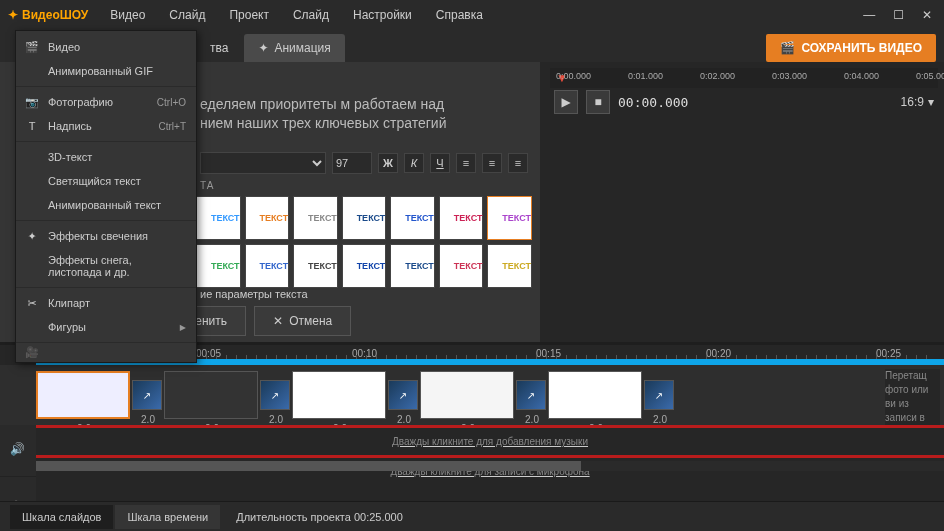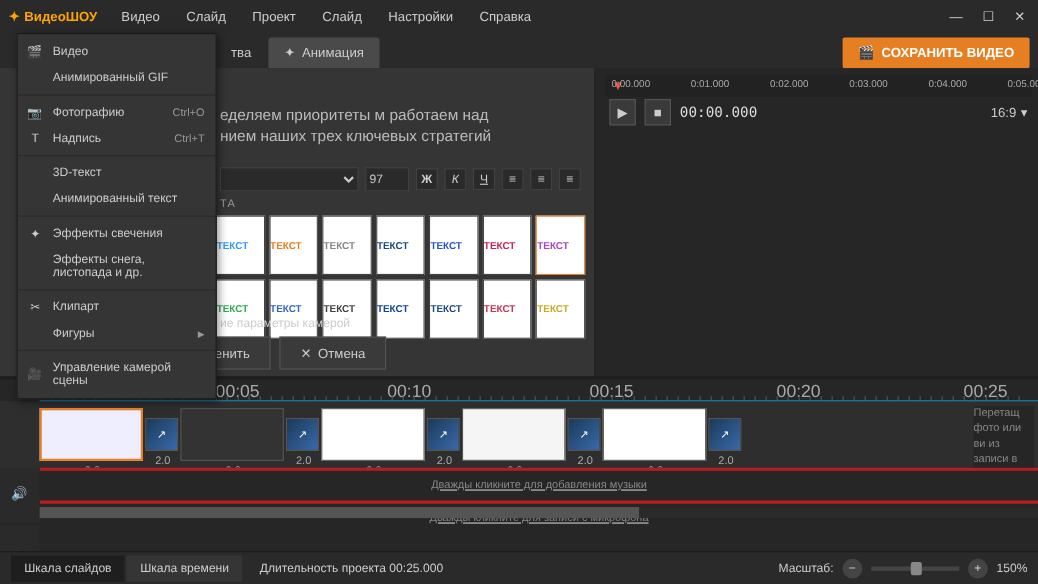--- a/index.html
+++ b/index.html
@@ -25,40 +25,40 @@
 .main-area { position: absolute; top: 62px; left: 0; right: 0; height: 280px; display: flex; }
 .edit-panel { width: 540px; background: #353535; padding: 8px 12px; position: relative; }
 .title-lines { position: absolute; top: 34px; left: 200px; right: 12px; color: #bbb; font-size: 14px; }
 .title-lines div { margin-bottom: 3px; }
 .font-row { position: absolute; top: 90px; left: 200px; right: 12px; display: flex; align-items: center; gap: 6px; }
 .font-select { flex: 1; background: #2a2a2a; border: 1px solid #444; color: #ccc; padding: 3px 6px; height: 22px; font-size: 11px; }
 .size-select { width: 40px; background: #2a2a2a; border: 1px solid #444; color: #ccc; padding: 3px; height: 22px; font-size: 11px; }
 .fmt-btn { width: 20px; height: 20px; background: #2a2a2a; border: 1px solid #444; color: #ccc; cursor: pointer; display: flex; align-items: center; justify-content: center; font-size: 11px; }
 .section-label { position: absolute; top: 118px; left: 200px; font-size: 10px; color: #999; letter-spacing: 1px; }
 .styles-grid { position: absolute; top: 134px; left: 196px; right: 8px; display: grid; grid-template-columns: repeat(7, 1fr); gap: 4px; }
-.style-cell { background: #fff; height: 54px; display: flex; align-items: center; justify-content: flex-start; font-size: 9px; font-weight: bold; border: 1px solid #444; cursor: pointer; }
+.style-cell { background: #fff; height: 44px; display: flex; align-items: center; justify-content: flex-end; font-size: 9px; font-weight: bold; border: 1px solid #444; cursor: pointer; }
 .style-cell.sel { border: 1px solid #e67e22; }
 .more-params { position: absolute; bottom: 42px; left: 200px; color: #ccc; font-size: 11px; }
 .action-btns { position: absolute; bottom: 6px; left: 130px; display: flex; gap: 8px; }
 .action-btn { background: #3a3a3a; border: 1px solid #555; color: #ccc; padding: 7px 18px; cursor: pointer; display: flex; align-items: center; gap: 6px; font-size: 12px; }
 .preview { flex: 1; background: #262626; display: flex; flex-direction: column; padding: 4px 6px 0 10px; }
 .preview-img { flex: 1; background: linear-gradient(135deg,#dde5ec 35%,#c5d0db 35%); position: relative; border-radius: 2px; overflow: hidden; }
 .preview-overlay { position: absolute; right: 14px; top: 56px; width: 180px; color: #1a2a3a; }
 .preview-badge { display: inline-block; border: 1px solid #4a7fd6; color: #3a6fd6; padding: 3px 10px; font-size: 9px; border-radius: 3px; margin-bottom: 14px; background: #fff; }
 .preview-txt { font-size: 13px; line-height: 1.5; font-weight: 500; }
 .people { position: absolute; left: 10px; top: 30px; bottom: 10px; width: 180px; background: radial-gradient(ellipse at 30% 25%, #4a5560 12%, transparent 13%), radial-gradient(ellipse at 60% 30%, #3a4550 10%, transparent 11%), radial-gradient(ellipse at 45% 70%, #2a3540 15%, transparent 16%), linear-gradient(180deg, transparent 40%, rgba(50,60,70,0.5) 60%); border-radius: 4px; }
 .ruler { height: 20px; background: #222; font-size: 9px; color: #aaa; position: relative; margin-top: 2px; }
 .ruler span { position: absolute; top: 3px; }
 .marker { position: absolute; top: -2px; left: 6px; color: #e74c3c; font-size: 12px; }
 .play-row { height: 28px; display: flex; align-items: center; gap: 8px; padding: 0 4px; }
 .play-btn { width: 24px; height: 24px; background: #3a3a3a; border: 1px solid #555; cursor: pointer; display: flex; align-items: center; justify-content: center; color: #ccc; }
 .timecode { font-family: monospace; font-size: 13px; color: #ddd; }
 .aspect { margin-left: auto; color: #ccc; font-size: 12px; display: flex; align-items: center; gap: 4px; }
 .timeline { position: absolute; top: 345px; left: 0; right: 0; bottom: 30px; background: #262626; }
-.tl-ruler { height: 20px; background: #262626; font-size: 16px; color: #aaa; position: relative; margin-left: 36px; border-bottom: 1px solid #0ea5e9;}
+.tl-ruler { height: 20px; background: #262626; font-size: 10px; color: #aaa; position: relative; margin-left: 36px; border-bottom: 6px solid #0ea5e9;}
 .tl-tick { position: absolute; top: 3px; }
 .tl-minor { position: absolute; bottom: 0; width: 1px; height: 4px; background: #555; }
 .tl-track { height: 60px; display: flex; align-items: center; padding-left: 36px; background: #2e2e2e; gap: 0; position: relative; overflow: hidden; }
 .tl-ico-col { position: absolute; left: 0; top: 20px; bottom: 0; width: 36px; background: #2a2a2a; }
 .tl-side-ico { height: 56px; display: flex; align-items: center; justify-content: center; color: #666; border-bottom: 1px solid #222; }
 .slide-thumb { width: 94px; height: 48px; background: #fff; border: 1px solid #555; margin-right: 2px; flex-shrink: 0; position: relative; display: flex; align-items: center; justify-content: center; font-size: 7px; color: #333; }
 .slide-thumb.active { border: 2px solid #e67e22; }
 .trans { width: 30px; height: 30px; background: linear-gradient(135deg,#1a3a5a,#3a6aaa); border: 1px solid #555; margin-right: 2px; flex-shrink: 0; display: flex; align-items: center; justify-content: center; color: #fff; font-size: 10px; }
 .dur-label { position: absolute; bottom: -15px; left: 50%; transform: translateX(-50%); font-size: 10px; color: #aaa; }
 .thumb-wrap { position: relative; flex-shrink: 0; }
@@ -133,20 +133,24 @@
       <span>Надпись</span>
       <span class="dd-shortcut">Ctrl+T</span>
     </div>
     <div class="dd-sep"></div>
     <div class="dd-item">
       <span class="dd-ico"></span>
       <span>3D-текст</span>
     </div>
     <div class="dd-item">
       <span class="dd-ico"></span>
+      <span>Светящийся текст</span>
+    </div>
+    <div class="dd-item">
+      <span class="dd-ico"></span>
       <span>Анимированный текст</span>
     </div>
     <div class="dd-sep"></div>
     <div class="dd-item">
       <span class="dd-ico">✦</span>
       <span>Эффекты свечения</span>
     </div>
     <div class="dd-item">
       <span class="dd-ico"></span>
       <span>Эффекты снега, листопада и др.</span>
@@ -157,21 +161,20 @@
       <span>Клипарт</span>
     </div>
     <div class="dd-item">
       <span class="dd-ico"></span>
       <span>Фигуры</span>
       <span class="dd-arrow">▶</span>
     </div>
     <div class="dd-sep"></div>
     <div class="dd-item">
       <span class="dd-ico">🎥</span>
-      <span>Управление камерой сцены</span>
     </div>
   </div>
 
 <div class="main-area">
   <div class="edit-panel">
     <div class="title-lines">
       <div>еделяем приоритеты м работаем над</div>
       <div>нием наших трех ключевых стратегий</div>
     </div>
     <div class="font-row">
@@ -228,21 +231,21 @@
         <div class="style-cell">
           <span style="color:#1a4a8a">ТЕКСТ</span>
         </div>
         <div class="style-cell">
           <span style="color:#cc3355">ТЕКСТ</span>
         </div>
         <div class="style-cell">
           <span style="color:#ccaa22">ТЕКСТ</span>
         </div>
       </div>
-    <div class="more-params">ие параметры камерой</div>
+    <div class="more-params">ие параметры текста</div>
     <div class="action-btns">
       <button class="action-btn">
           <span>✓</span>
           <span>Применить</span>
         </button>
       <button class="action-btn">
           <span>✕</span>
           <span>Отмена</span>
         </button>
     </div>
@@ -424,22 +427,13 @@
   <div class="drag-hint">Перетащ фото или ви из записи в</div>
   <div class="scrollbar-bottom">
       <div class="scroll-thumb-b"></div>
     </div>
 </div>
 
 <div class="status-bar">
   <span class="status-tab active">Шкала слайдов</span>
   <span class="status-tab">Шкала времени</span>
   <span style="margin-left:14px">Длительность проекта 00:25.000</span>
-  <div class="zoom-ctrl">
-    <span>Масштаб:</span>
-    <span class="zoom-btn">−</span>
-    <div class="zoom-slider">
-        <div class="zoom-thumb"></div>
-      </div>
-    <span class="zoom-btn">+</span>
-    <span>150%</span>
-  </div>
 </div>
 
 </body></html>

